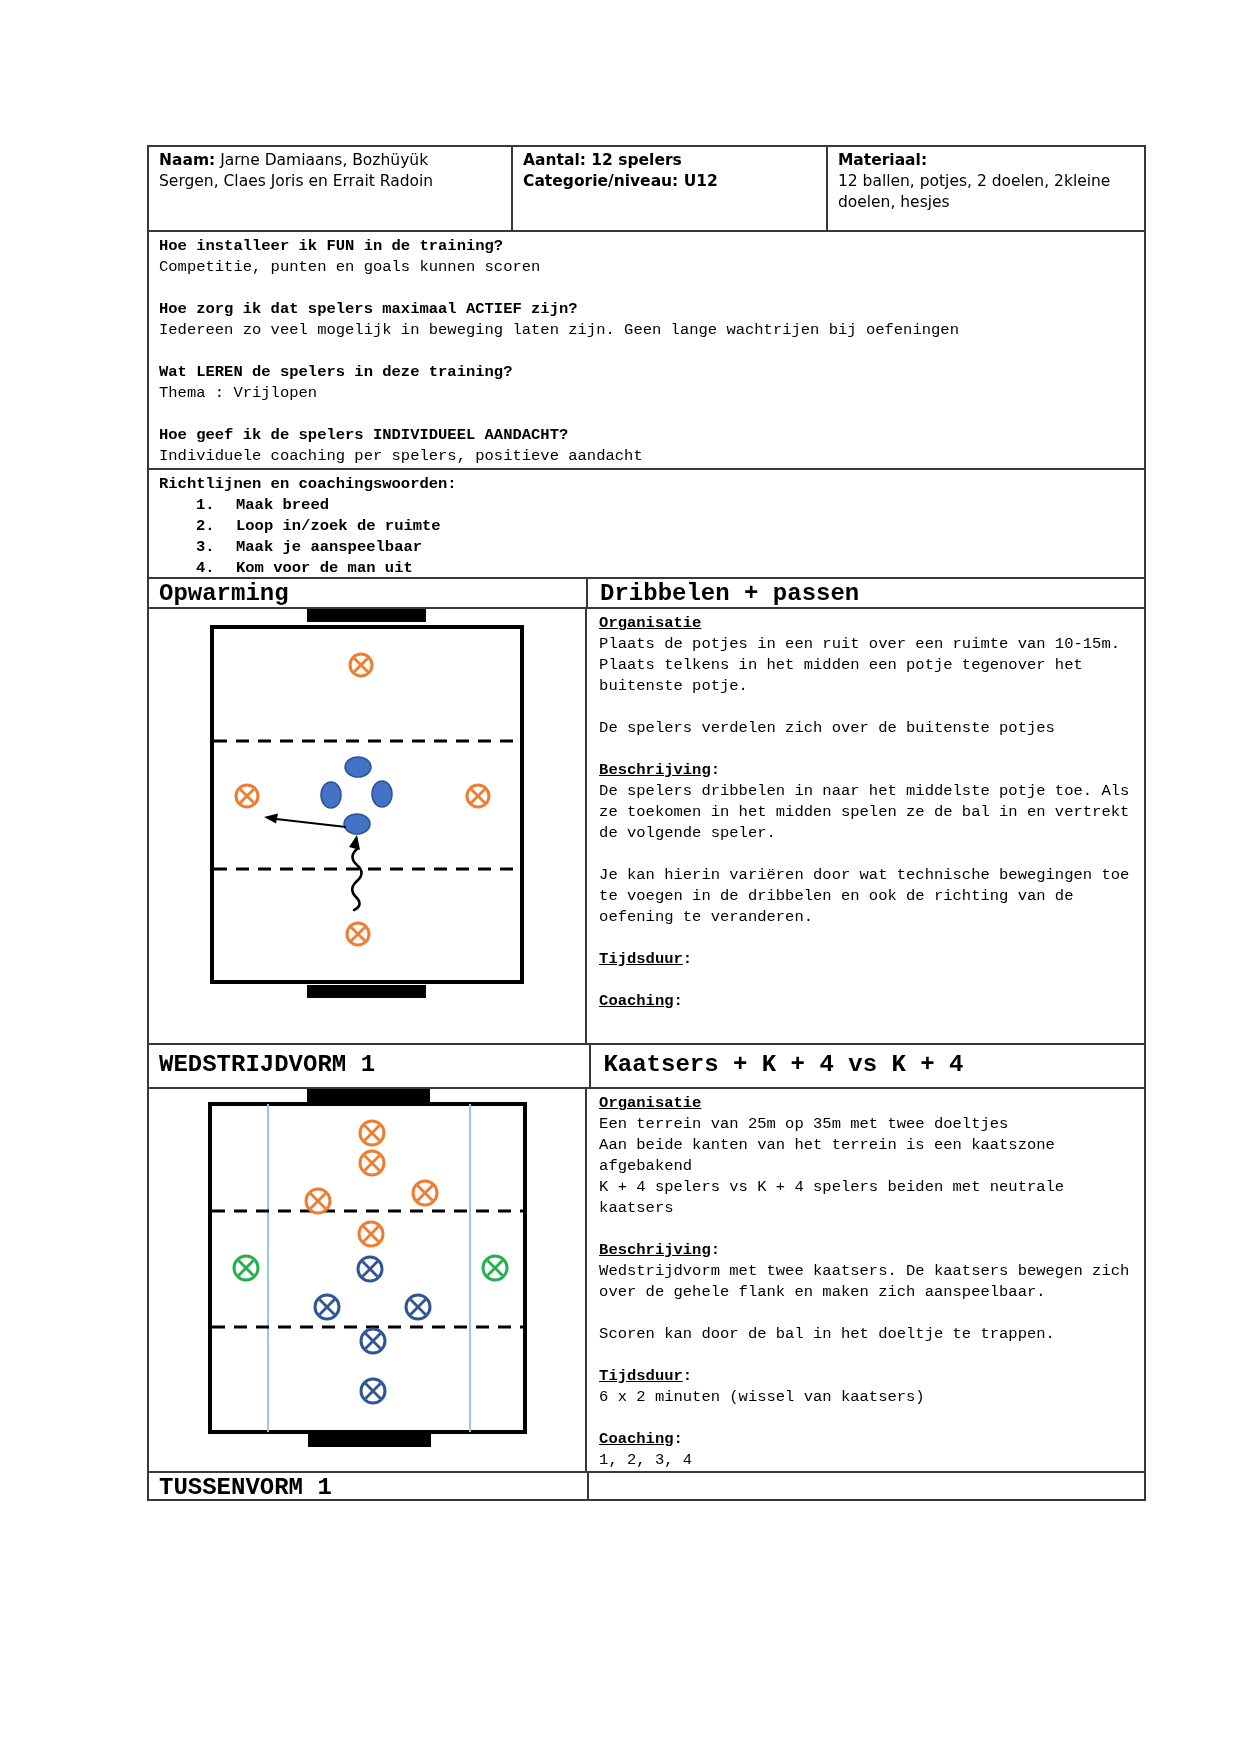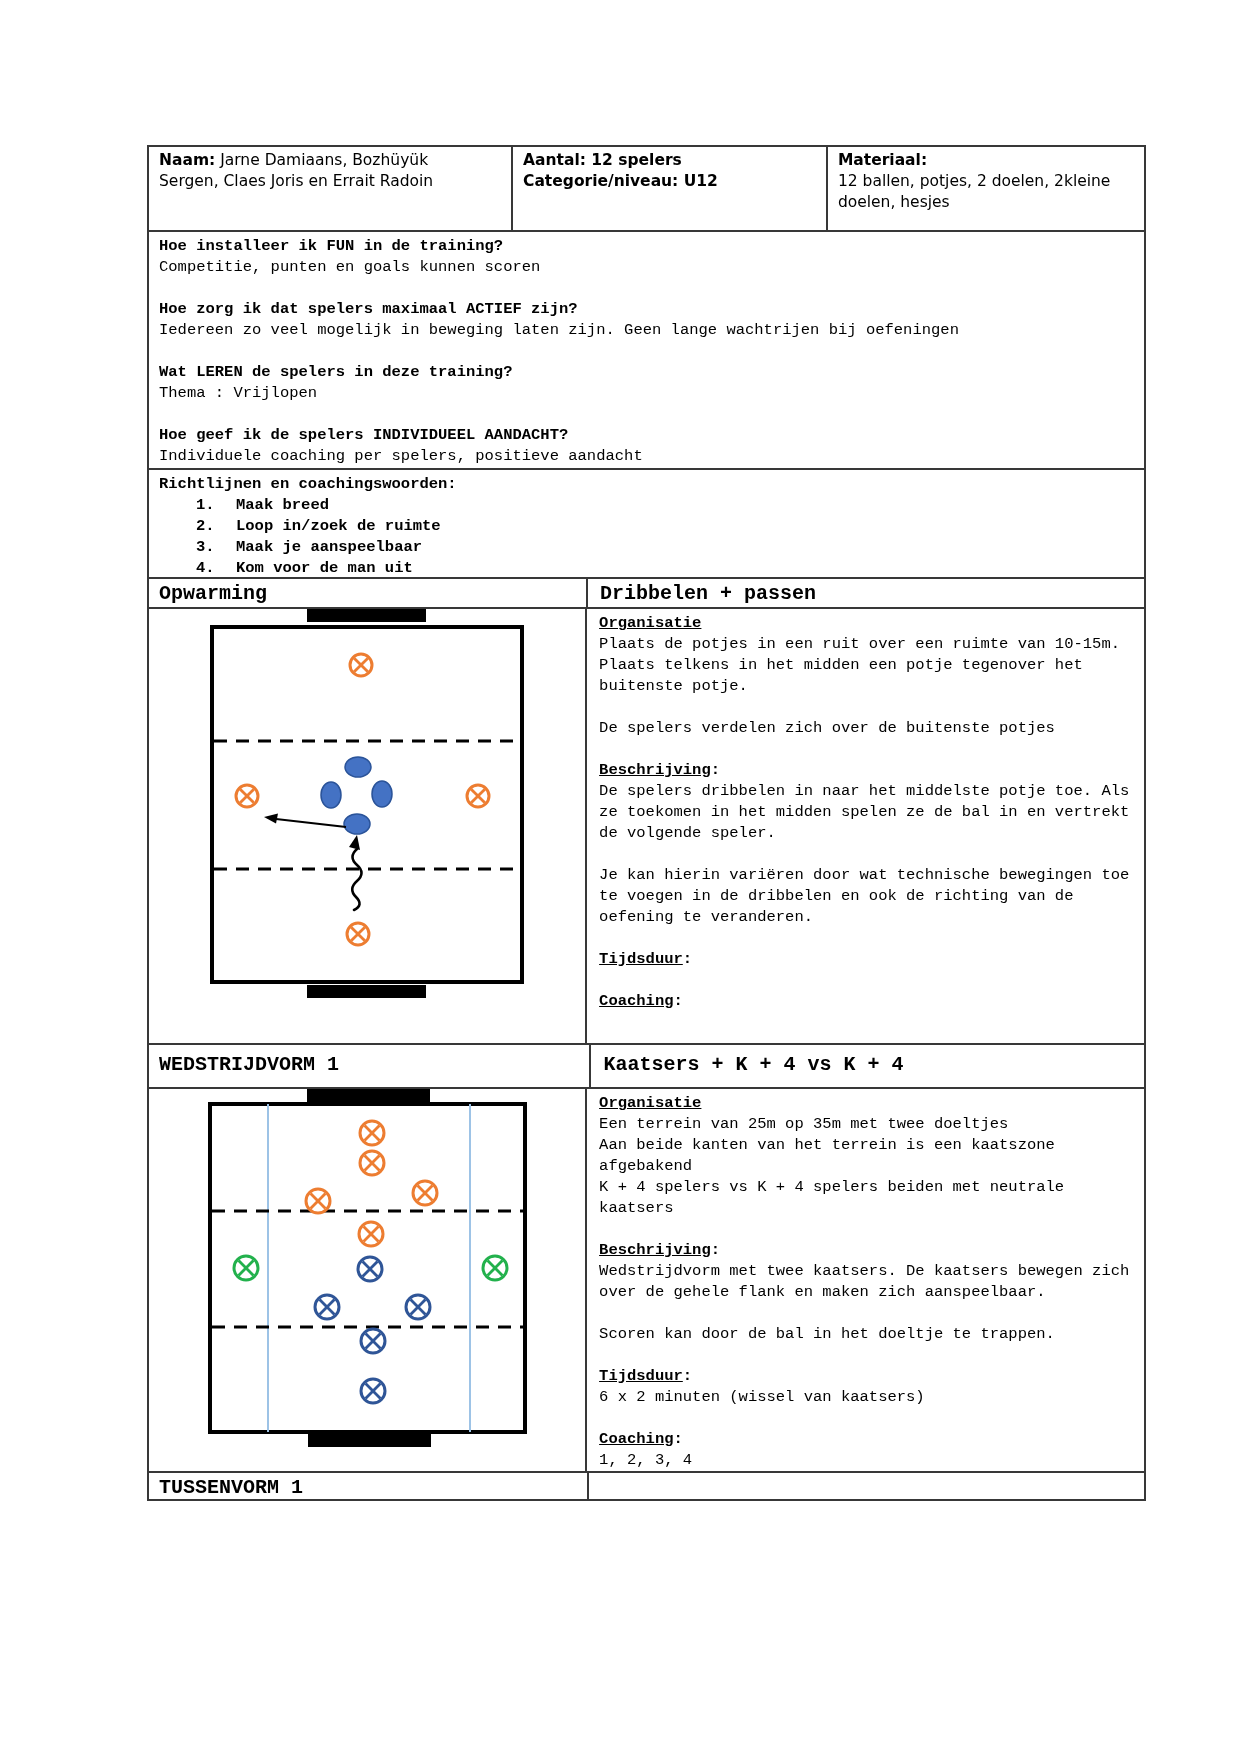--- a/index.html
+++ b/index.html
@@ -24,21 +24,21 @@
   .r5{height:436px;display:flex;}
   .r6{height:44px;display:flex;gap:6px;}
   .r7{height:384px;display:flex;}
   .r8{height:28px;display:flex;}
   .cell{box-sizing:border-box;overflow:hidden;}
   .c1{width:350px;padding:3px 28px 0 10px;}
   .c2{width:300px;border-left:2px solid var(--border);padding:3px 10px 16px 10px;}
   .c3{width:345px;border-left:2px solid var(--border);padding:3px 10px 16px 10px;}
   .colL{width:481px;}
   .colR{width:614px;border-left:2px solid var(--border);}
-  .head{font-weight:bold;font-size:20px;line-height:24px;}
+  .head{font-weight:bold;font-size:24px;line-height:24px;}
   .r4 .colL.head,.r6 .colL.head,.r8 .colL.head{padding:3px 0 0 10px;}
   .r4 .colR.head,.r6 .colR.head{padding:3px 0 0 12px;}
   .r6 .head{padding-top:8px !important;}
   .diagramCell{display:flex;justify-content:center;align-items:flex-start;}
   .bodyCell{padding:4px 10px 0 12px;}
   .b{font-weight:bold;}
   .u{text-decoration:underline;}
   .lbl{font-weight:bold;}
   .gap{height:21px;}
   .li{display:flex;font-weight:bold;padding-left:37px;}

